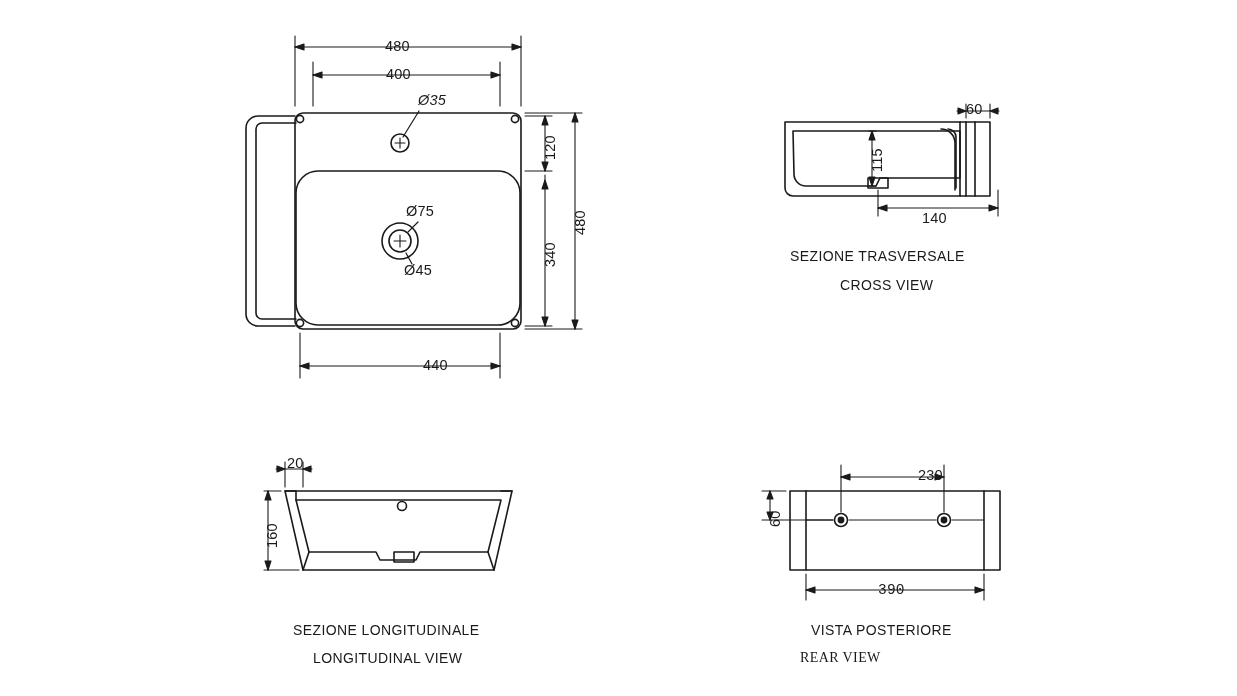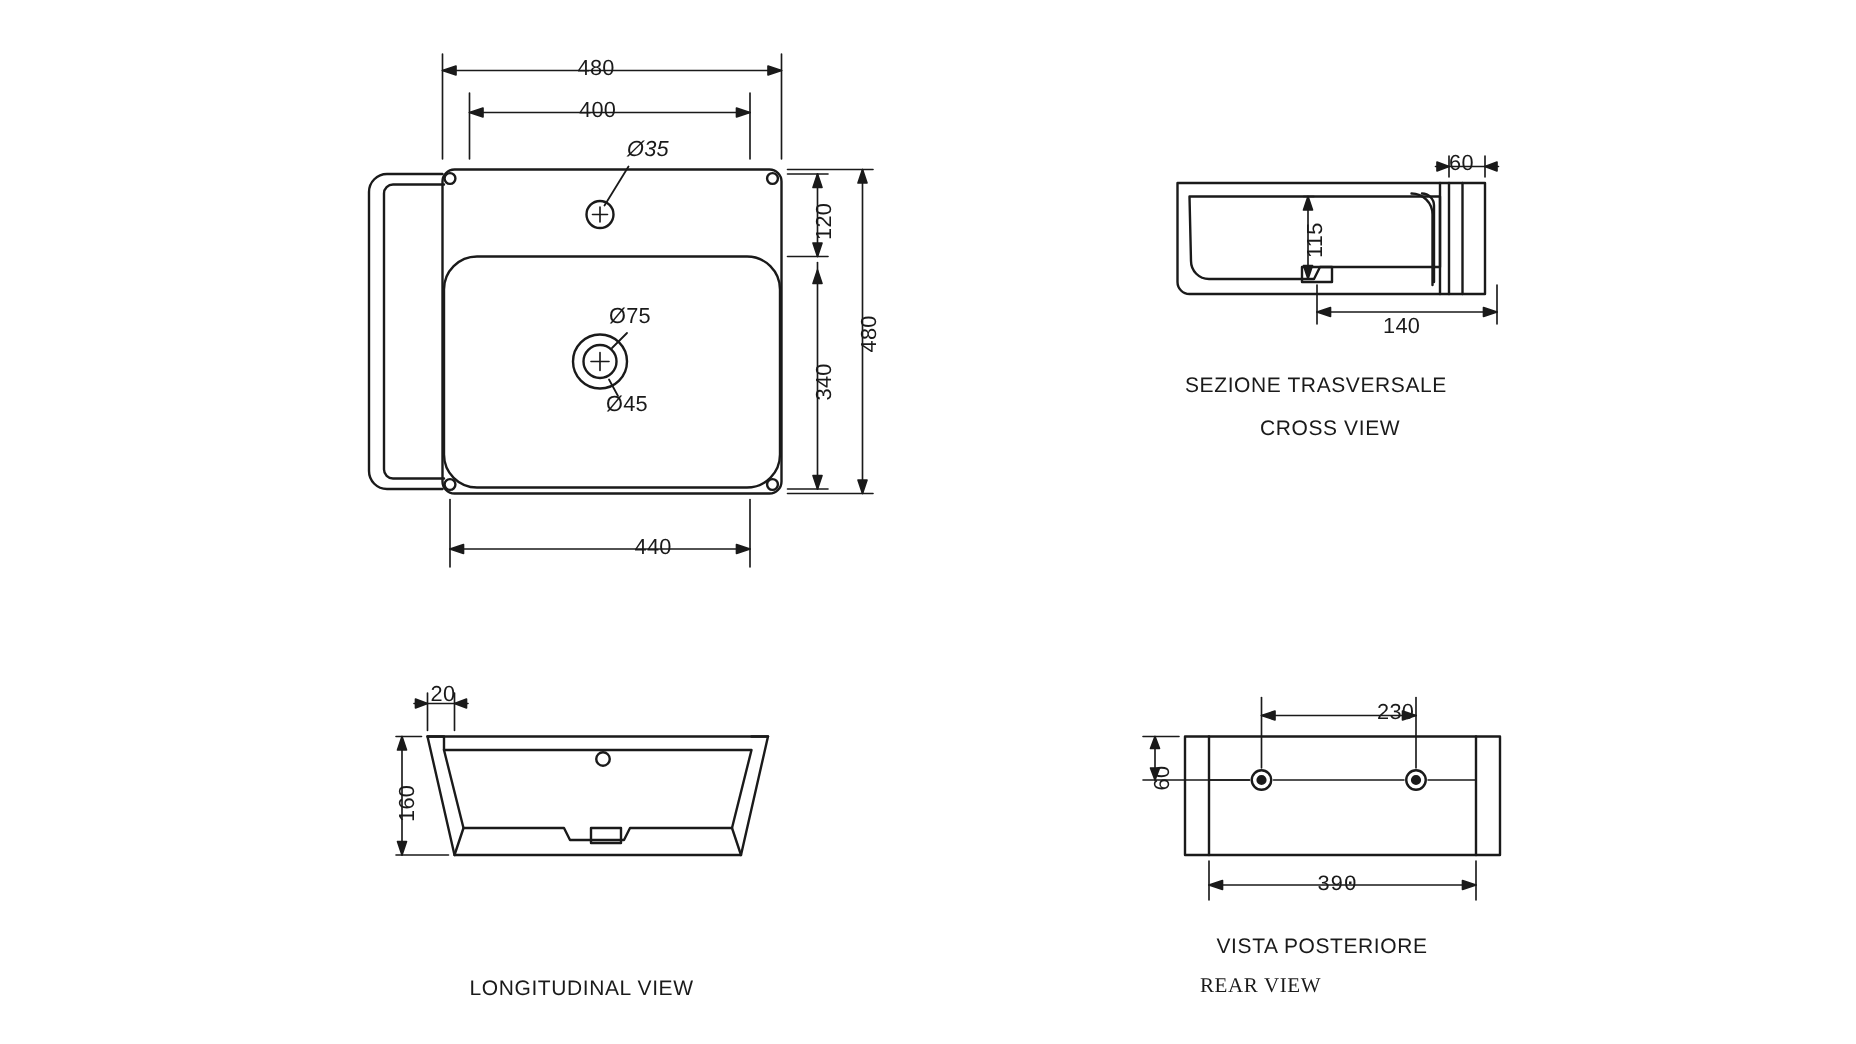--- a/index.html
+++ b/index.html
@@ -229,20 +229,21 @@
   <div class="lbl dim" style="left:404px; top:262px;">Ø45</div>
 
   <div class="lbl dim" style="left:966px; top:101px;">60</div>
   <div class="lbl dim rot90" style="left:869px; top:172px;">115</div>
   <div class="lbl dim" style="left:922px; top:210px;">140</div>
   <div class="lbl caption" style="left:790px; top:248px;">SEZIONE TRASVERSALE</div>
   <div class="lbl caption" style="left:840px; top:277px;">CROSS VIEW</div>
 
   <div class="lbl dim" style="left:287px; top:455px;">20</div>
   <div class="lbl dim rot90" style="left:264px; top:548px;">160</div>
+  <div class="lbl caption" style="left:293px; top:622px;">SEZIONE LONGITUDINALE</div>
   <div class="lbl caption" style="left:313px; top:650px;text-align:center;">LONGITUDINAL VIEW</div>
 
   <div class="lbl dim" style="left:918px; top:467px;">230</div>
   <div class="lbl dim rot90" style="left:767px; top:527px;">60</div>
   <div class="lbl dim" style="left:878px; top:582px;font-family:Liberation Mono, monospace;">390</div>
   <div class="lbl caption" style="left:811px; top:622px;">VISTA POSTERIORE</div>
   <div class="lbl caption" style="left:800px; top:650px;font-family:Liberation Serif, serif;">REAR VIEW</div>
 
 </div>
 

